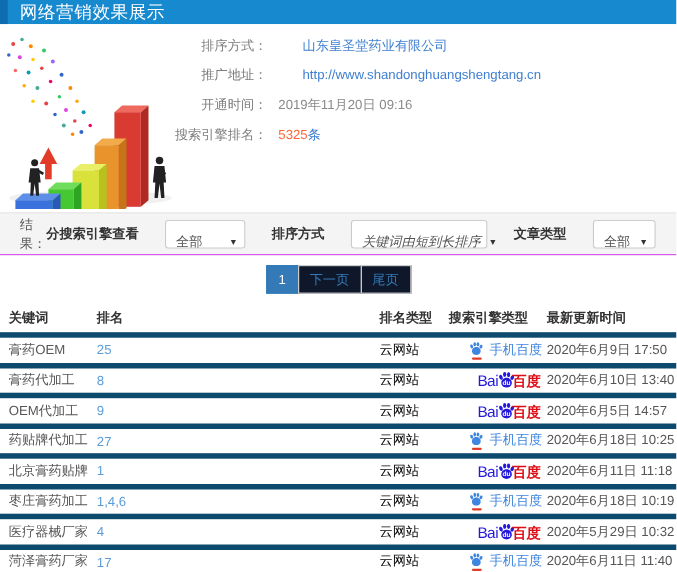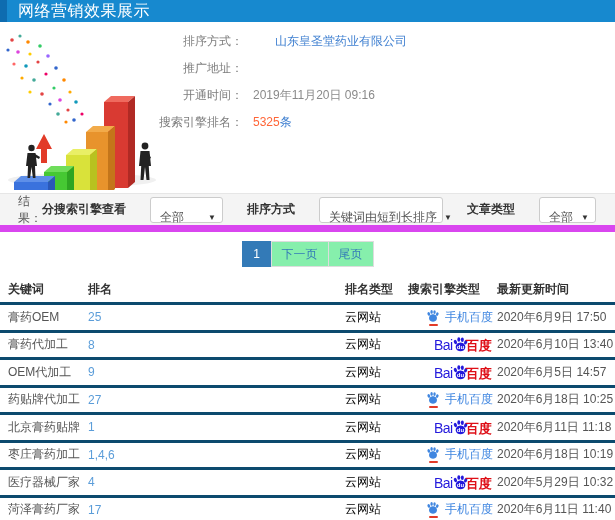--- a/index.html
+++ b/index.html
@@ -27,43 +27,43 @@
   .fields{position:absolute;left:85px;top:13px;width:525px;}
   .field-row{display:flex;align-items:center;height:12px;margin-bottom:15px;}
   .field-label{display:inline-block;width:158px;text-align:right;color:#7d7d7d;}
   .field-value{margin-left:10px;}
   .link{color:var(--link-blue);cursor:pointer;text-decoration:none;margin-left:32px;}
   .plain{color:#8a8a8a;}
   .hl-num{color:var(--highlight-orange);}
   .hl-unit{color:var(--link-blue);}
   
   .filter-bar{position:absolute;top:193px;left:0;width:615px;height:39px;background:#f4f4f4;
-    border-top:1px solid #e6e6e6;border-bottom:7px solid #d946ef;
+    border-top:1px solid #e6e6e6;border-bottom:1px solid #d946ef;
     display:flex;align-items:center;padding-left:18px;}
   .result-label{color:#555;}
   .filter-right{margin-left:auto;display:flex;align-items:center;gap:24px;padding-right:0;}
   .flabel{color:#333;font-weight:bold;white-space:nowrap;}
   .fselect{height:26px;background:#fff;border:1px solid #ccc;border-radius:3px;
     display:inline-flex;align-items:center;padding:16px 6px 0 9px;color:#555;cursor:pointer;white-space:nowrap;}
   .fselect .caret{margin-left:auto;padding-left:7px;font-size:8px;color:#333;}
   .sel-engine{width:73px;}
-  .sel-sort{width:124px;}
+  .sel-sort{width:124px;font-style:italic;}
   .sel-article{width:57px;}
   .submit-btn{height:26px;background:#fff;border:1px solid #ccc;border-radius:3px;
     padding:0 2px;color:#333;cursor:pointer;font-size:12px;white-space:nowrap;}
   
   .pagination{position:absolute;top:241px;left:0;width:615px;display:flex;justify-content:center;}
   .page-item{min-width:30px;height:26px;display:inline-flex;align-items:center;justify-content:center;
-    padding:0 10px;border:1px solid #ddd;background:#86efac;color:var(--accent-blue);cursor:pointer;margin-left:-1px;}
+    padding:0 10px;border:1px solid #ddd;background:#0f172a;color:var(--accent-blue);cursor:pointer;margin-left:-1px;}
   .page-item.active{background:var(--accent-blue);border-color:var(--accent-blue);color:#fff;margin-left:0;}
   
   .rtable{position:absolute;top:276px;left:0;width:615px;}
   .thead,.trow{display:grid;grid-template-columns:80px 257px 63px 89px auto;align-items:center;padding-left:8px;}
   .thead{height:26px;font-weight:bold;color:#333;}
-  .trow{height:27.5px;border-top:3px solid #0c4a6e;color:#555;}
+  .trow{height:27.5px;border-top:5px solid #0c4a6e;color:#555;}
   .td{overflow:visible;white-space:nowrap;}
   .rank{color:#5b9dd9;cursor:pointer;}
   .rtype{color:#000000;}
   .time{color:#555;}
   
   .eng-mobile{display:inline-flex;align-items:center;gap:5px;color:#3f86e0;margin-left:18px;}
   .paw-m{display:inline-flex;flex-direction:column;align-items:center;line-height:0;}
   .paw-underline{width:9px;height:2px;background:#e23b28;margin-top:1px;border-radius:1px;}
   .eng-baidu{display:inline-flex;align-items:flex-end;margin-left:26px;line-height:1;}
   .bd-bai{color:var(--baidu-blue);font-weight:normal;font-size:14px;letter-spacing:-.5px;}
@@ -154,20 +154,21 @@
     </g>
   </svg>
 
   <div class="fields">
     <div class="field-row">
       <span class="field-label">排序方式：</span>
       <a class="field-value link">山东皇圣堂药业有限公司</a>
     </div>
     <div class="field-row">
       <span class="field-label">推广地址：</span>
+      <a class="field-value link">http://www.shandonghuangshengtang.cn</a>
     </div>
     <div class="field-row">
       <span class="field-label">开通时间：</span>
       <span class="field-value plain">2019年11月20日 09:16</span>
     </div>
     <div class="field-row">
       <span class="field-label">搜索引擎排名：</span>
       <span class="field-value"><span class="hl-num">5325</span><span class="hl-unit">条</span></span>
     </div>
   </div>

